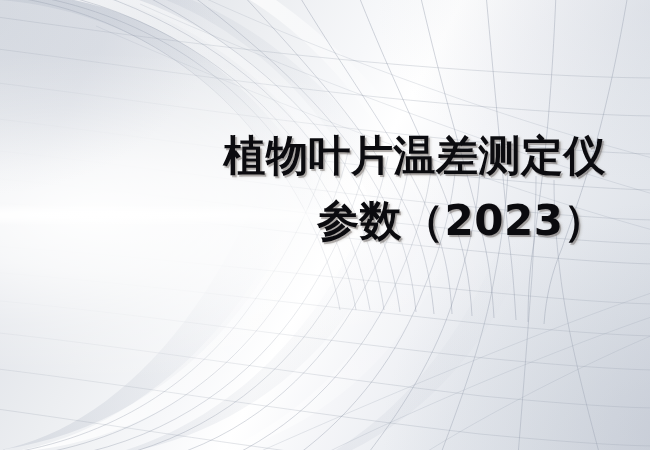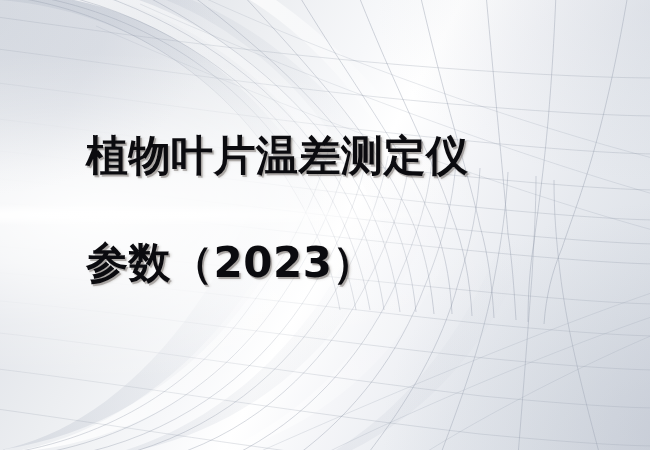--- a/index.html
+++ b/index.html
@@ -77,23 +77,24 @@
   .headline-line {
     color: #0b0b0f;
     font-size: 42px;
     font-weight: 700;
     line-height: 44px;
     letter-spacing: 0.5px;
     white-space: nowrap;
     text-shadow:
        1.5px 1.5px 0 rgba(60,50,45,0.30),
        2.5px 2px 2.5px rgba(90,80,70,0.22);
+    text-align: right;
   }
   .headline-line + .headline-line {
-    margin-top: 63px;
+    margin-top: 21px;
   }
 </style>
 </head>
 <body>
 
 <div id="stage">
 
   <div class="bg-layer bg-base"></div>
 
   <svg class="bg-layer" viewBox="0 0 650 450" preserveAspectRatio="none">

